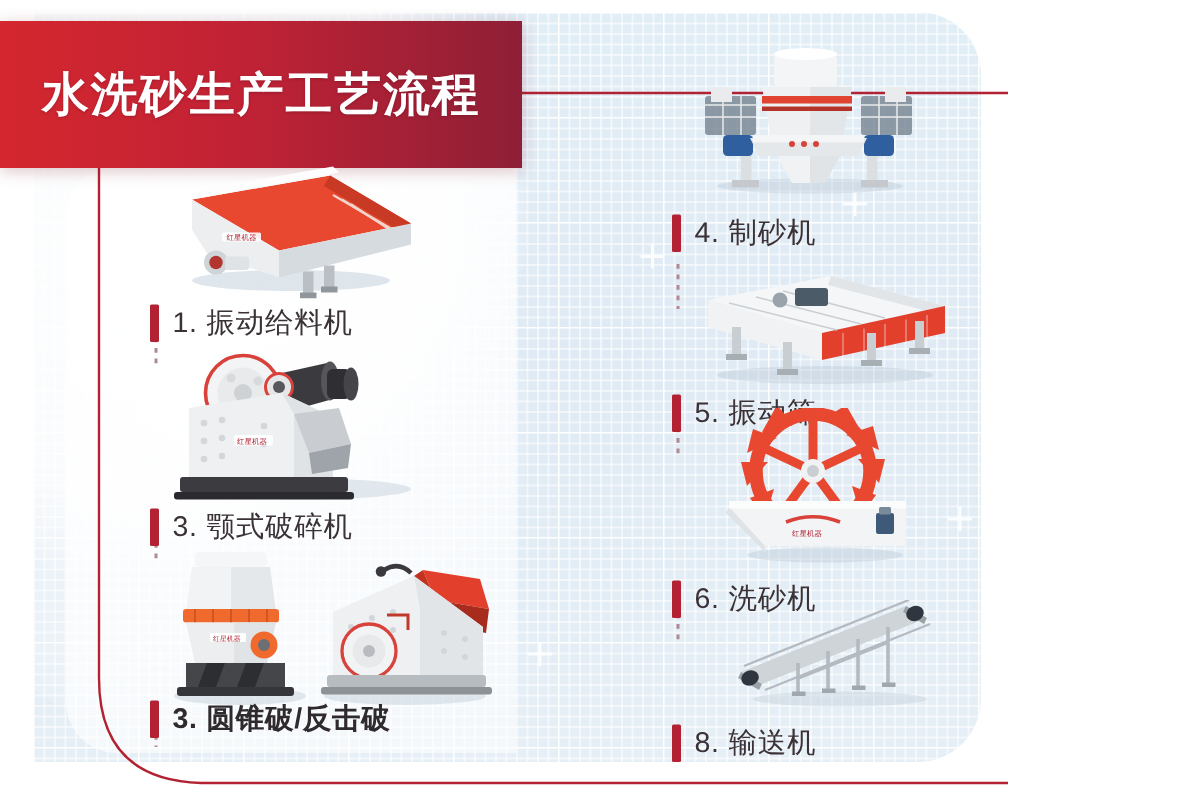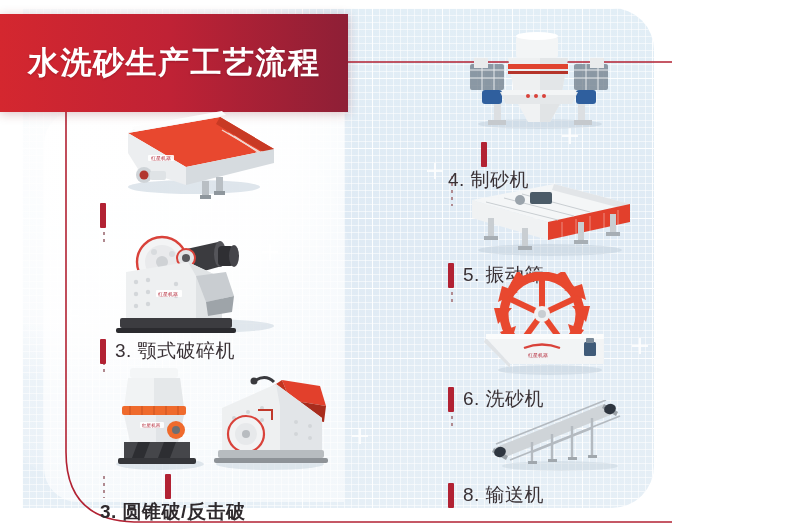--- a/index.html
+++ b/index.html
@@ -172,20 +172,21 @@
         <rect x="48" y="64" width="16" height="9" rx="2" fill="#dfe3e6"></rect>
 
         <rect x="100" y="74" width="7" height="16" fill="#b9bfc4"></rect>
         <rect x="114" y="70" width="7" height="16" fill="#b9bfc4"></rect>
         <rect x="98" y="88" width="11" height="4" fill="#8f979d"></rect>
         <rect x="112" y="84" width="11" height="4" fill="#8f979d"></rect>
       </svg>
 
       <div class="label" style="position:absolute; left:0; top:92px;">
         <span class="tick"></span>
+        <span class="label-text">1. 振动给料机</span>
       </div>
     </div>
 
     <div class="item" style="left:0; top:128px; width:300px;">
       <svg class="art" style="left:10px; top:-6px;" width="178" height="104" viewBox="0 0 178 104">
         <ellipse cx="92" cy="94" rx="72" ry="7" fill="#b9c8d4" opacity=".4"></ellipse>
 
         <g>
           <polygon points="72,18 108,10 112,34 76,44" fill="#3b3b3f"></polygon>
           <ellipse cx="110" cy="22" rx="6" ry="13" fill="#55555a"></ellipse>
@@ -291,21 +292,21 @@
         <circle cx="42" cy="66" r="18" fill="#f2f3f4" stroke="#d9423a" stroke-width="2.2"></circle>
         <circle cx="42" cy="66" r="11" fill="#e7e9eb"></circle>
         <circle cx="42" cy="66" r="4" fill="#b8bcc0"></circle>
 
         <path d="M54 42 h14 v10" stroke="#c0392b" stroke-width="2" fill="none"></path>
 
         <rect x="14" y="82" width="106" height="8" rx="2" fill="#b7bcc0"></rect>
         <rect x="10" y="90" width="114" height="5" rx="2" fill="#8d9297"></rect>
       </svg>
 
-      <div class="label" style="position:absolute; left:0; top:108px;flex-direction:column;">
+      <div class="label" style="position:absolute; left:0; top:100px;">
         <span class="tick"></span>
         <span class="label-text bold">3. 圆锥破/反击破</span>
       </div>
     </div>
   </div>
 
   <div class="col col-right">
 
     <div class="dots" style="left:3px; top:146px; height:30px;"></div>
     <div class="dots" style="left:3px; top:248px; height:28px;"></div>
@@ -354,21 +355,21 @@
 
         <polygon points="62,74 104,74 94,92 72,92" fill="#f0f2f3"></polygon>
         <polygon points="84,74 104,74 94,92 84,92" fill="#e1e4e6"></polygon>
 
         <rect x="38" y="74" width="7" height="18" fill="#dcdfe2"></rect>
         <rect x="122" y="74" width="7" height="18" fill="#dcdfe2"></rect>
         <rect x="32" y="90" width="18" height="5" fill="#c5c9cd"></rect>
         <rect x="118" y="90" width="18" height="5" fill="#c5c9cd"></rect>
       </svg>
 
-      <div class="label" style="position:absolute; left:0; top:112px;flex-direction:column;">
+      <div class="label" style="position:absolute; left:0; top:112px;">
         <span class="tick"></span>
         <span class="label-text">4. 制砂机</span>
       </div>
     </div>
 
     <div class="item" style="left:0; top:146px; width:300px;">
       <svg class="art" style="left:10px; top:2px;" width="180" height="80" viewBox="0 0 180 80">
         <ellipse cx="92" cy="72" rx="72" ry="6" fill="#b9c8d4" opacity=".4"></ellipse>
 
         <polygon points="14,22 96,6 172,26 90,44" fill="#f4f6f7"></polygon>

